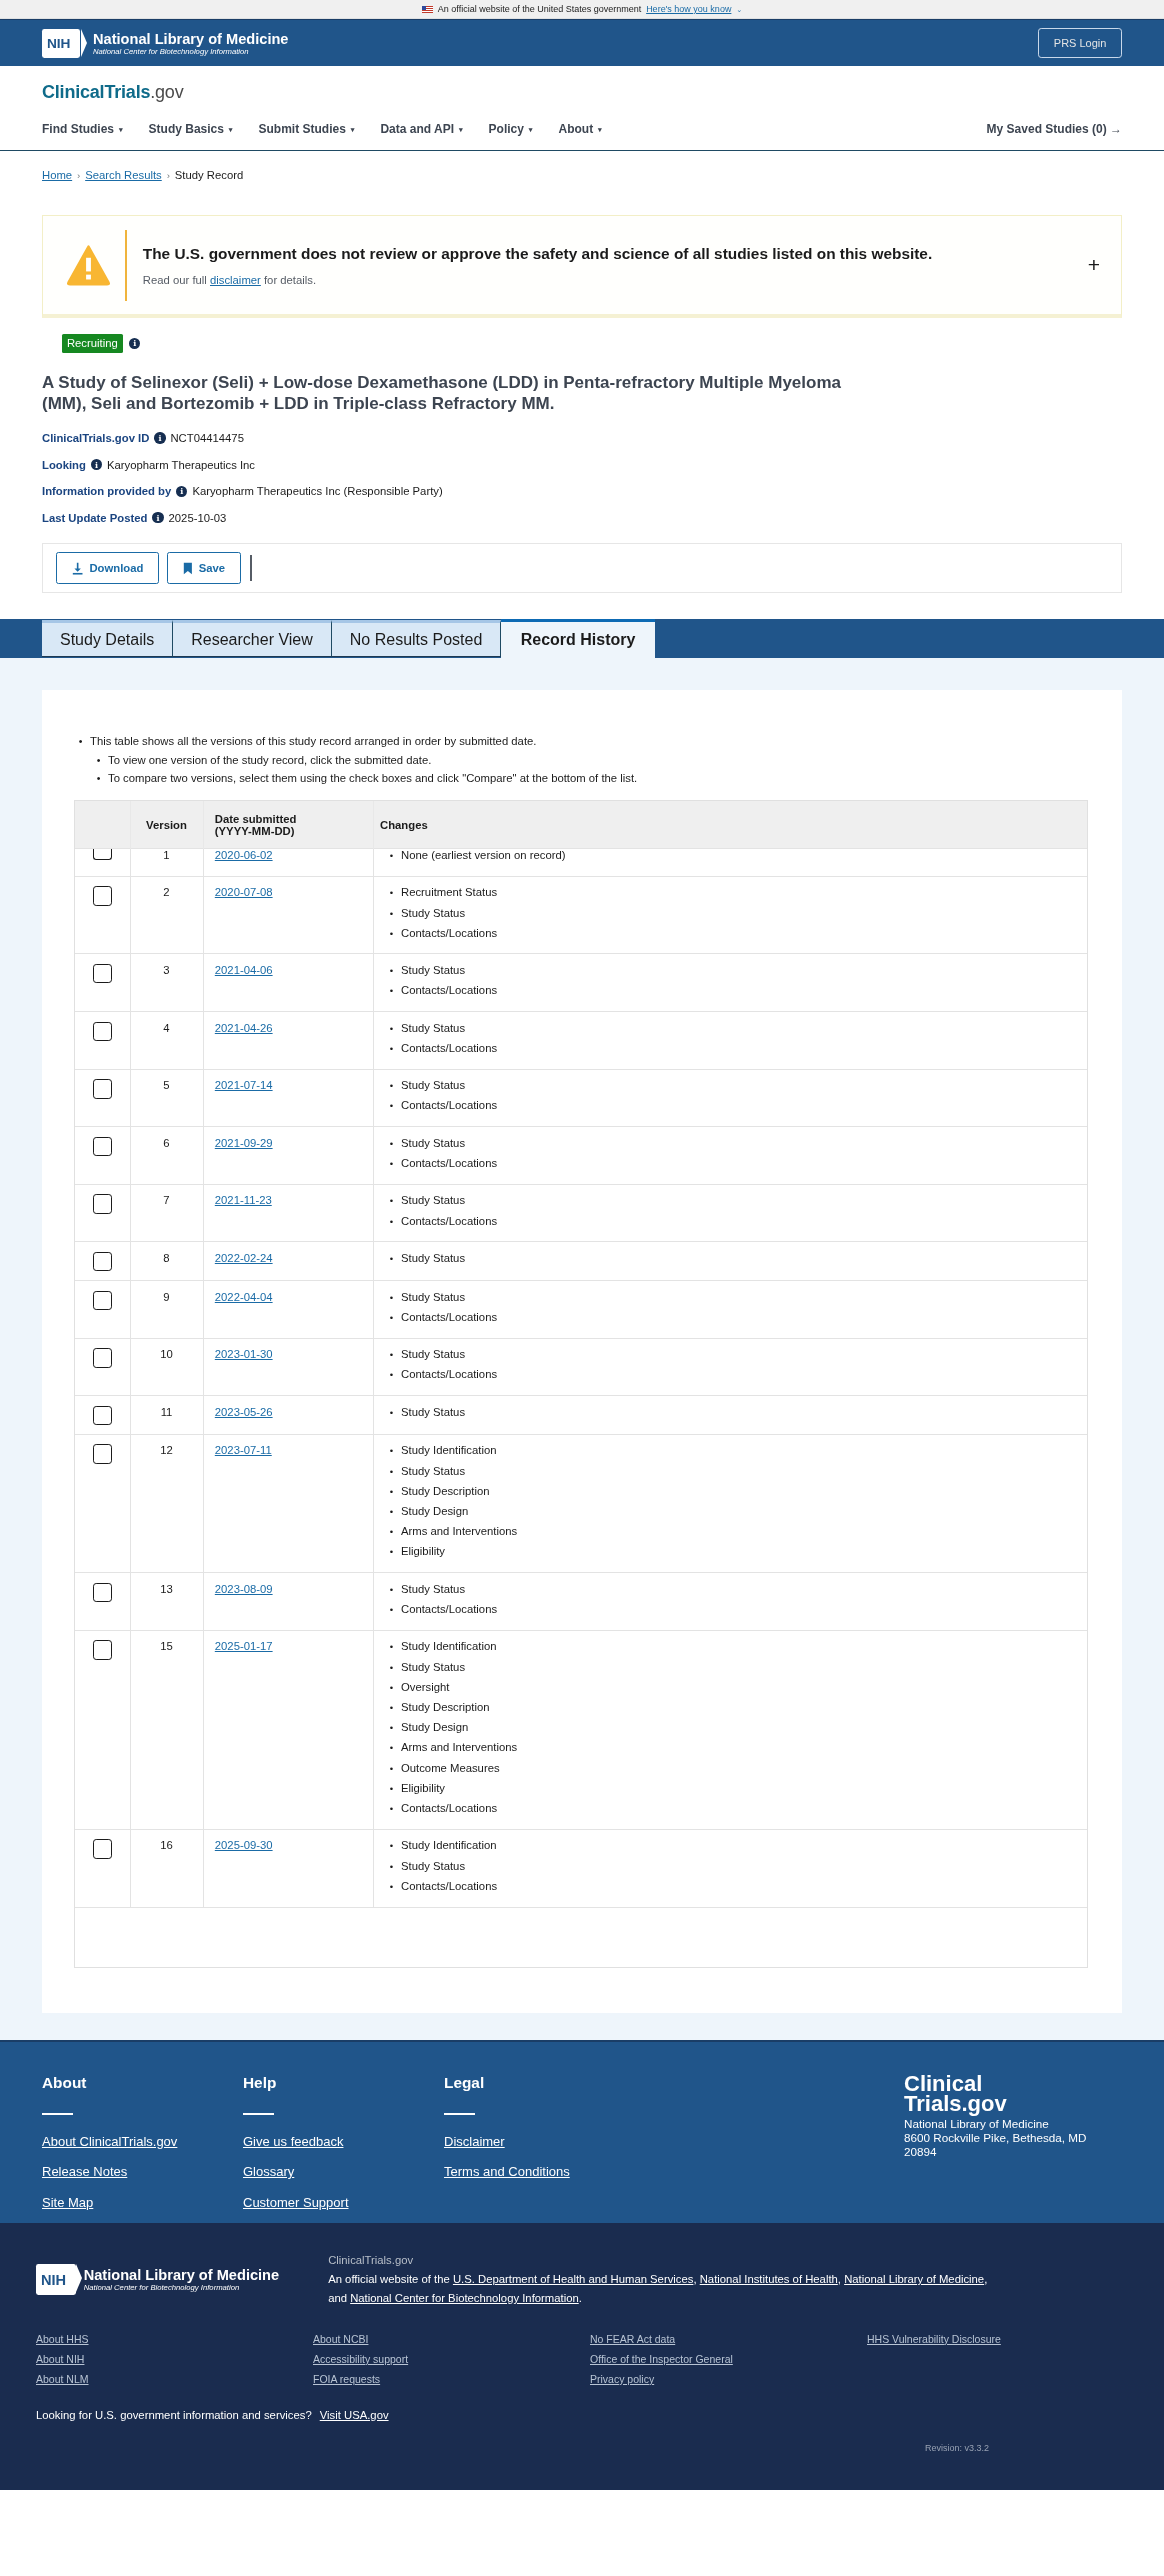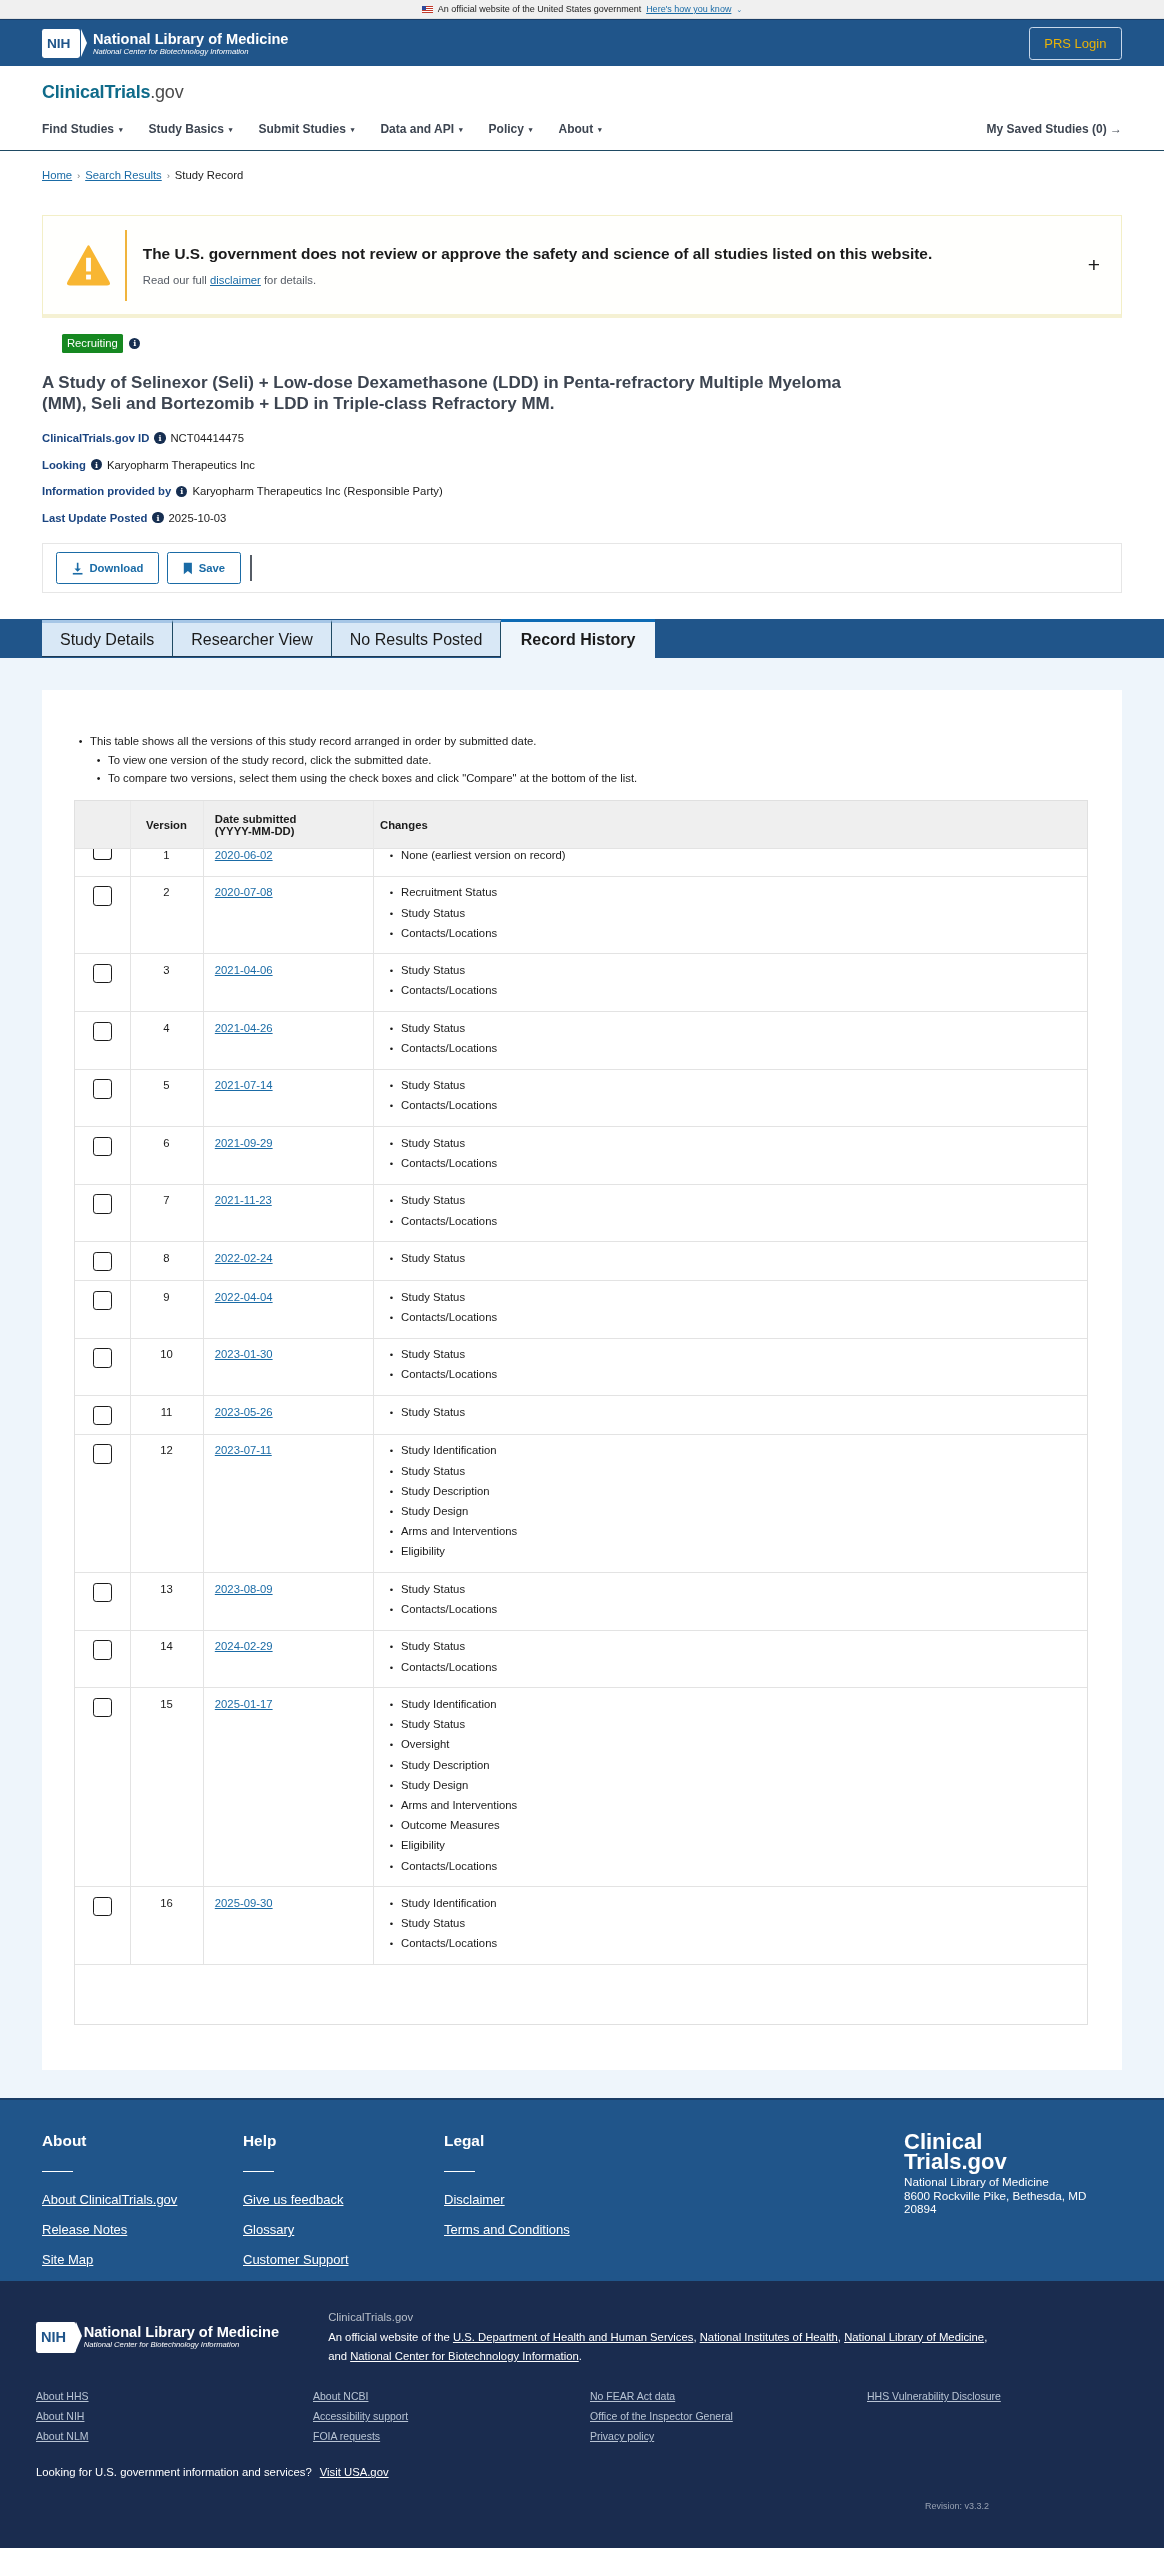--- a/index.html
+++ b/index.html
@@ -15,21 +15,21 @@
     .gov-banner .chev { color: #1a6ba6; font-size: 7.3px; }
 
     
     .nlm-header { height: 47px; background: #20558a; display: flex; align-items: center; justify-content: space-between; padding: 0 42px; border-top: 1.6px solid #1a3d66; }
     .nlm-logo { display: flex; align-items: center; gap: 4.9px; color: #fff; }
     .nih-box { background: #fff; color: #20558a; font-weight: bold; font-size: 13.7px; padding: 3.2px 4.9px; border-radius: 2.4px; height: 29px; display: flex; align-items: center; position: relative; padding-right: 9.7px; }
     .nih-box::after { content: ""; position: absolute; right: -6.5px; top: 0; border-left: 6.5px solid #fff; border-top: 14.6px solid transparent; border-bottom: 14.6px solid transparent; }
     .nlm-text { margin-left: 8px; }
     .nlm-text .t1 { font-size: 14.6px; font-weight: bold; line-height: 16px; }
     .nlm-text .t2 { font-size: 7.7px; font-style: italic; line-height: 9.7px; }
-    .prs-btn { border: 1.2px solid #c9d8ea; color: #eab308; font-size: 13px; padding: 8px 14.6px; border-radius: 3.2px; background: transparent; }
+    .prs-btn { border: 1.2px solid #c9d8ea; color: #e5e5e5; font-size: 11px; padding: 8px 14.6px; border-radius: 3.2px; background: transparent; }
 
     
     .ct-header { padding: 16px 42px 0; border-bottom: 1.6px solid #1f4a63; }
     .ct-logo { font-size: 18px; font-weight: bold; color: #005ea2; color: #0f6b8a; letter-spacing: -0.2px; }
     .ct-logo .gov { font-weight: normal; color: #4a4a4a; }
     .main-nav { display: flex; align-items: center; height: 42px; margin-top: 4.9px; }
     .main-nav .item { font-size: 12px; font-weight: bold; color: #3d4551; margin-right: 26px; display: flex; align-items: center; gap: 4.9px; }
     .main-nav .item .chev { font-size: 7.3px; }
     .main-nav .saved { margin-left: auto; font-size: 12px; font-weight: bold; color: #3d4551; }
 
@@ -413,31 +413,20 @@
               <td class="c-date"><a href="#">2023-08-09</a></td>
               <td>
                 <ul class="changes">
                   <li>Study Status</li>
                   <li>Contacts/Locations</li>
                 </ul>
               </td>
             </tr>
             <tr>
               <td class="c-chk"><span class="chk"></span></td>
-              <td class="c-ver">14</td>
-              <td class="c-date"><a href="#">2024-02-29</a></td>
-              <td>
-                <ul class="changes">
-                  <li>Study Status</li>
-                  <li>Contacts/Locations</li>
-                </ul>
-              </td>
-            </tr>
-            <tr>
-              <td class="c-chk"><span class="chk"></span></td>
               <td class="c-ver">15</td>
               <td class="c-date"><a href="#">2025-01-17</a></td>
               <td>
                 <ul class="changes">
                   <li>Study Identification</li>
                   <li>Study Status</li>
                   <li>Oversight</li>
                   <li>Study Description</li>
                   <li>Study Design</li>
                   <li>Arms and Interventions</li>

